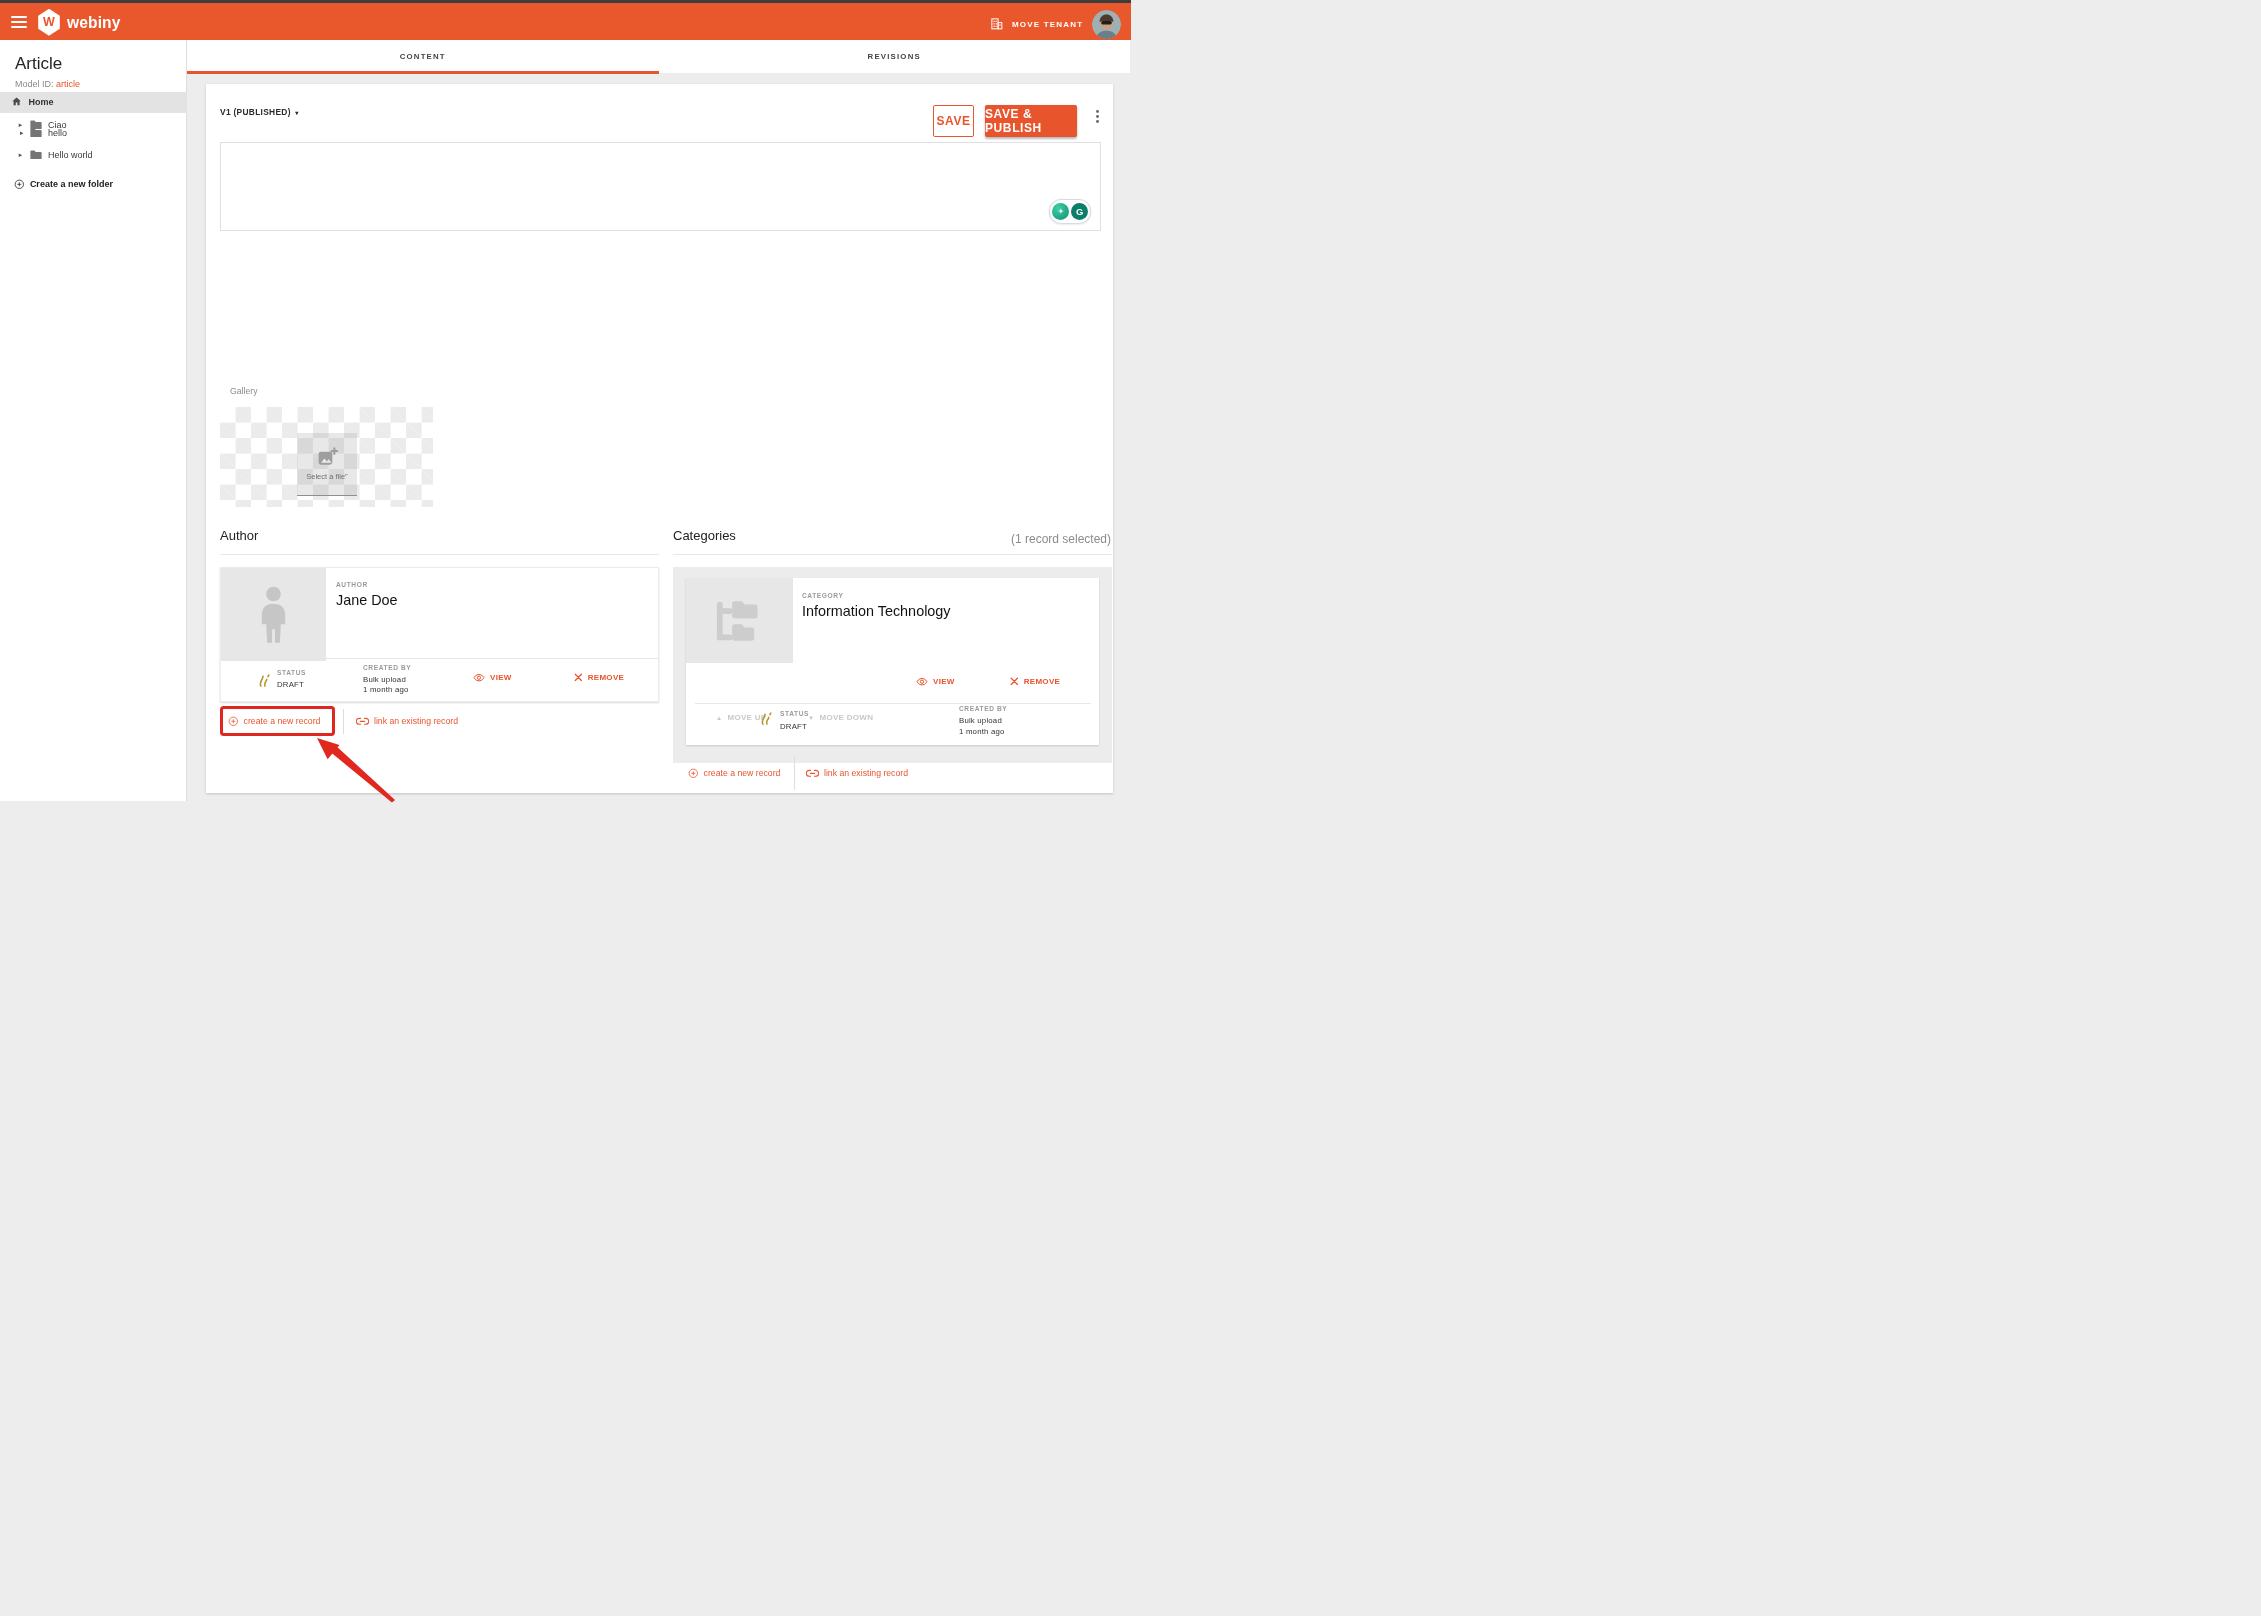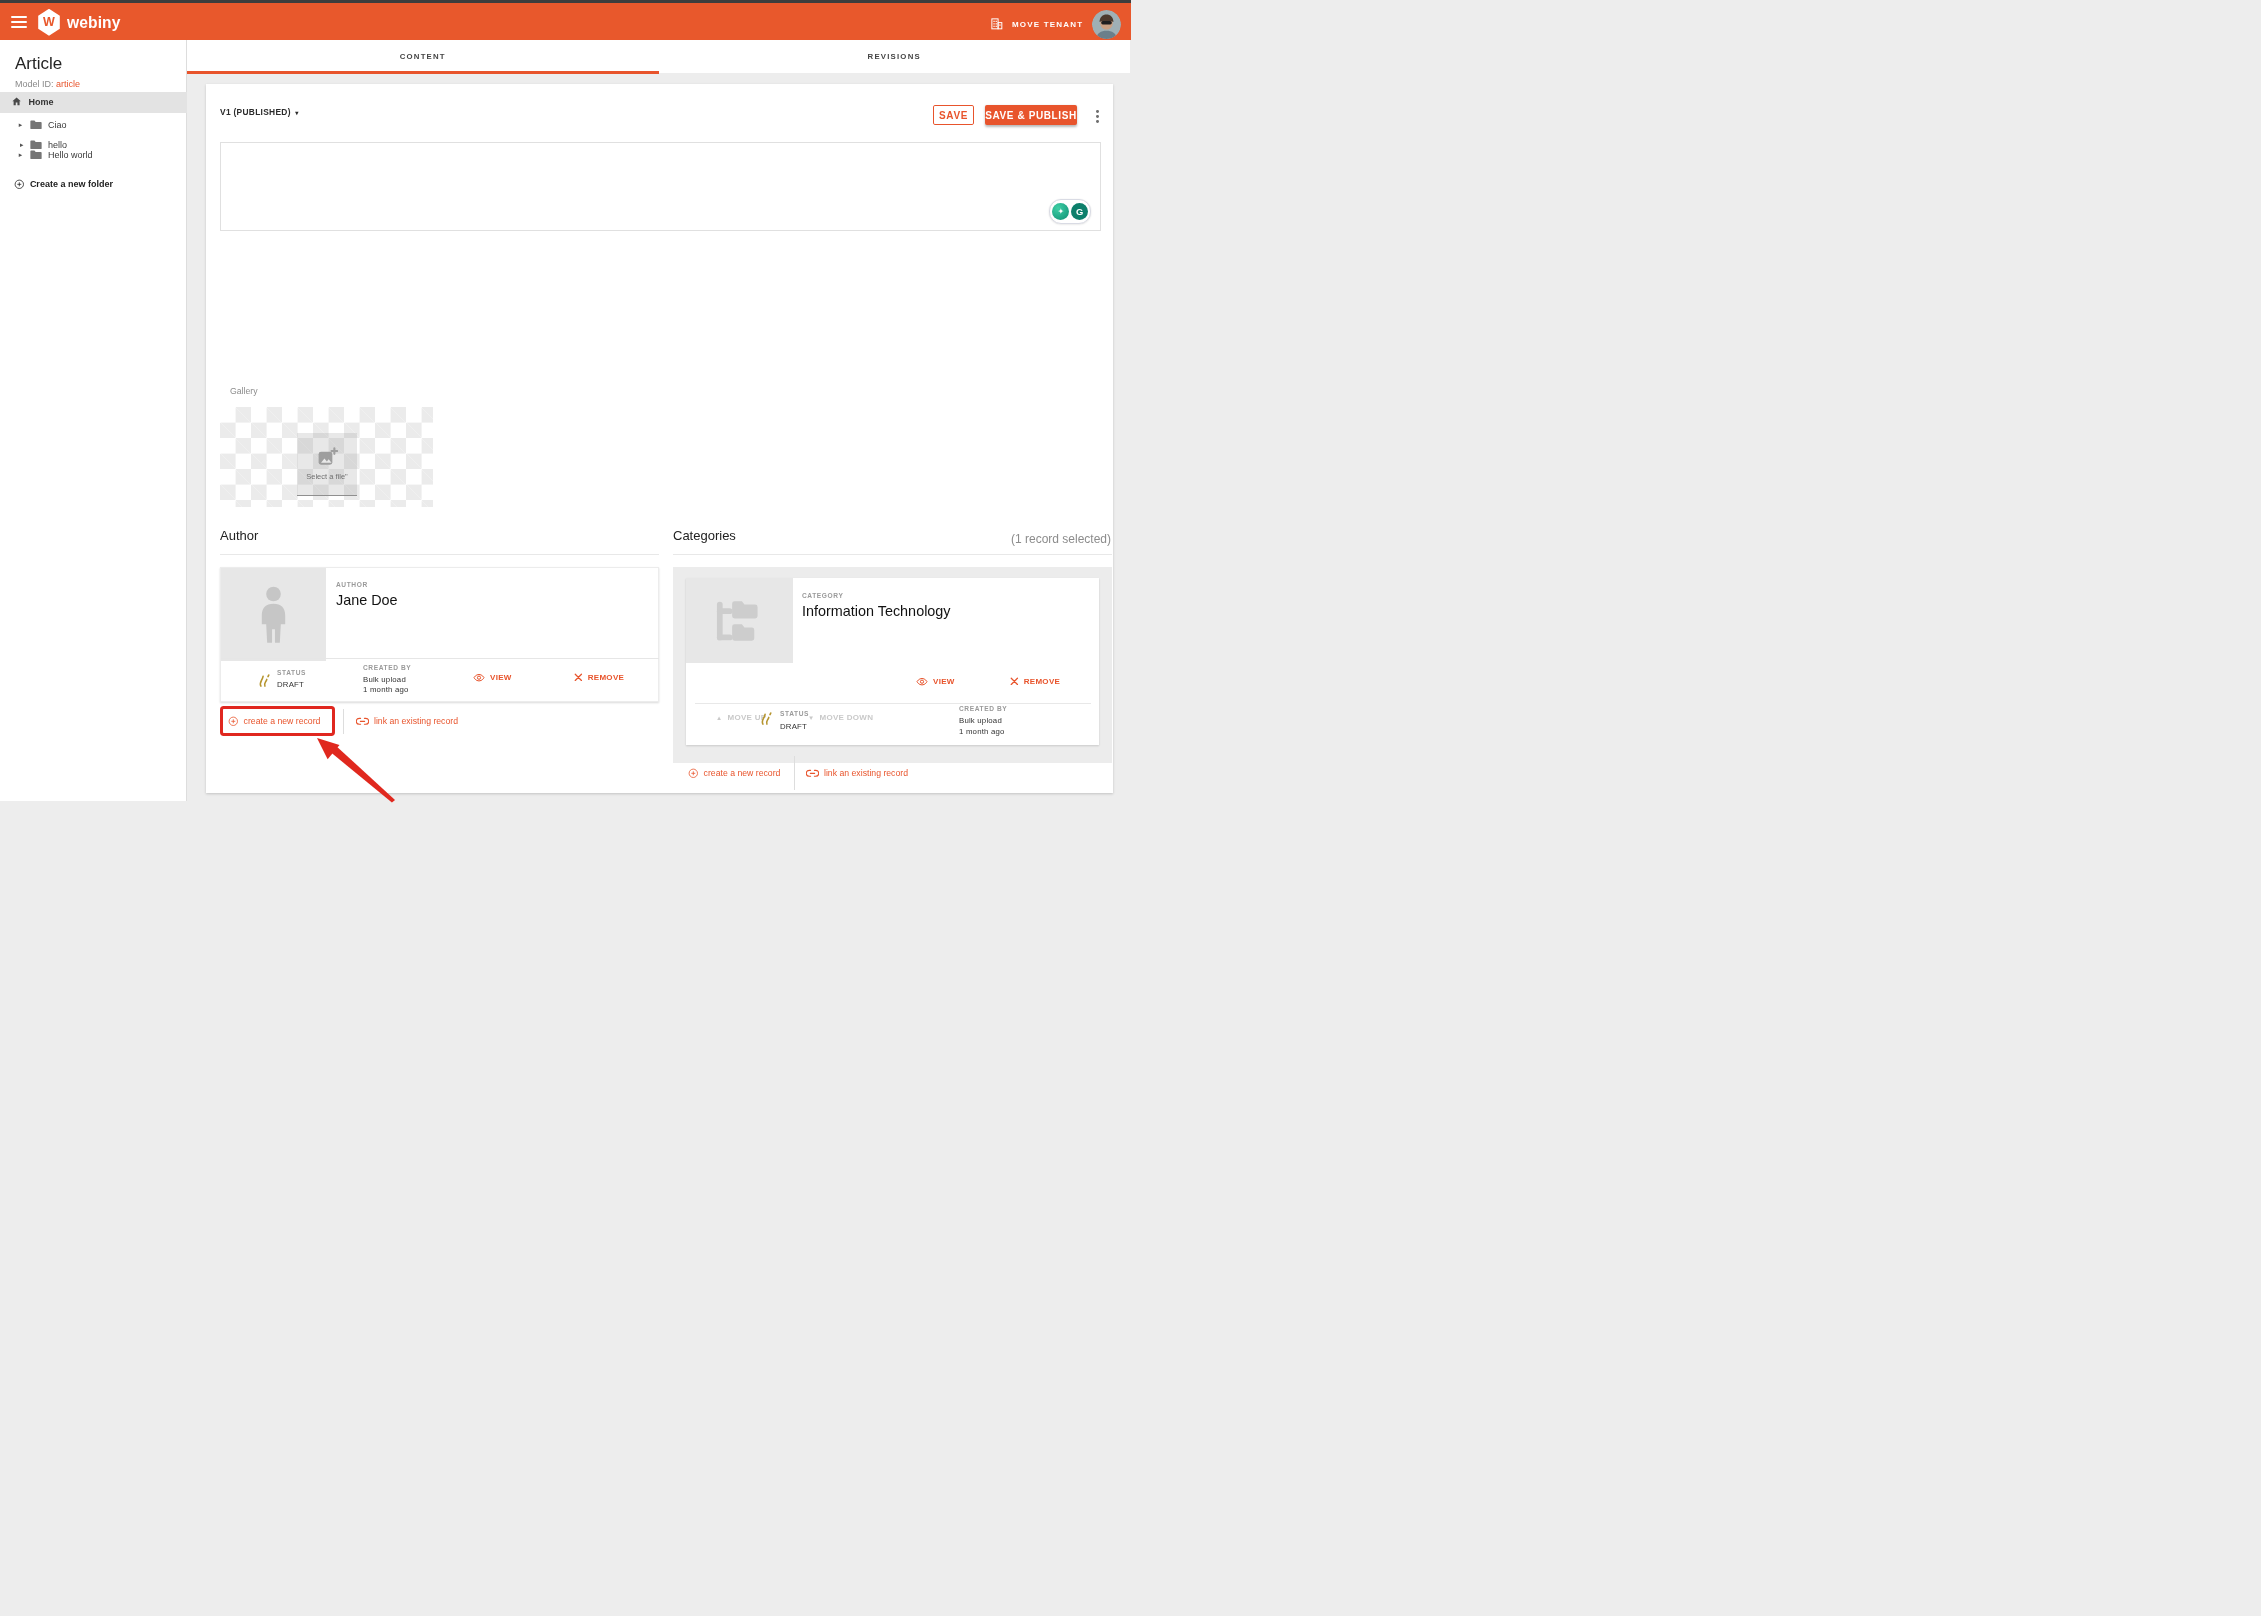--- a/index.html
+++ b/index.html
@@ -33,22 +33,22 @@
   #sb-create{top:135px;padding-left:13.7px;box-sizing:border-box;gap:5.6px;font-weight:700;font-size:9px;color:#222;}
   
   #tabbar{left:187px;top:40px;width:943px;height:33px;background:#fff;display:flex;}
   .tab{width:472px;height:33px;display:flex;align-items:center;justify-content:center;
        font-size:7.8px;font-weight:600;letter-spacing:1.2px;color:#454545;cursor:pointer;}
   #tab-underline{left:187px;top:71px;width:472px;height:2.5px;background:#e8542c;}
   
   #card{left:206px;top:84px;width:907px;height:709px;background:#fff;box-shadow:0 0.6px 2.5px rgba(0,0,0,.18);}
   #version-select{left:220px;top:107px;gap:4.4px;font-size:8.4px;font-weight:600;letter-spacing:0.3px;color:#2b2b2b;cursor:pointer;}
   #version-select .caret{font-size:6.2px;color:#2b2b2b;}
-  .btn{height:20px;box-sizing:border-box;display:flex;align-items:center;justify-content:center;
-       font-size:10px;font-weight:600;letter-spacing:0.6px;border-radius:1.9px;cursor:pointer;}
+  .btn{height:32px;box-sizing:border-box;display:flex;align-items:center;justify-content:center;
+       font-size:12px;font-weight:600;letter-spacing:0.6px;border-radius:1.9px;cursor:pointer;}
   #save-btn{left:933px;top:105px;width:41px;border:0.9px solid #e8542c;color:#e8542c;background:#fff;}
   #save-publish-btn{left:985px;top:105px;width:92px;background:#e8542c;color:#fff;box-shadow:0 1.2px 2.5px rgba(0,0,0,.28);}
   #kebab{left:1088px;top:107px;width:18.7px;height:18.7px;display:flex;flex-direction:column;align-items:center;justify-content:center;gap:2.2px;cursor:pointer;}
   #kebab i{width:2.8px;height:2.8px;border-radius:50%;background:#6e6e6e;}
   #editor-box{left:220px;top:142px;width:881px;height:89px;background:#fff;border:0.6px solid #e0e0e0;box-sizing:border-box;cursor:text;}
   #grammarly{right:8.7px;bottom:6.2px;width:40px;height:23px;background:#fff;border:0.6px solid #d9dbe4;border-radius:12px;
              display:flex;align-items:center;justify-content:center;gap:1.9px;box-shadow:0 0.6px 1.9px rgba(0,0,0,.12);cursor:pointer;}
   .gram-circle{width:17px;height:17px;border-radius:50%;display:flex;align-items:center;justify-content:center;color:#fff;}
   #gram-bulb{background:radial-gradient(circle at 35% 30%,#3ecfa5,#0f8e74);font-size:8px;}
   #gram-g{background:#0c7f6b;font-weight:700;font-size:9.4px;}
@@ -173,21 +173,21 @@
       </span>
       <span>Home</span>
     </div>
     <div class="abs sb-row sb-folder" style="top:76px;">
       <span class="sb-caret">▸</span>
       <span><svg width="12" height="9.4" viewBox="0 0 20 16">
             <path d="M1.8.8h5.6l2 2.6h8.8c.9 0 1.4.6 1.4 1.4v9.4c0 .8-.6 1.4-1.4 1.4H1.8c-.8 0-1.4-.6-1.4-1.4V2.2C.4 1.4 1 .8 1.8.8z" fill="#757575"></path>
           </svg></span>
       <span>Ciao</span>
     </div>
-    <div class="abs sb-row sb-folder" style="top:96px;text-align:center;">
+    <div class="abs sb-row sb-folder" style="top:84px;text-align:center;">
       <span class="sb-caret">▸</span>
       <span><svg width="12" height="9.4" viewBox="0 0 20 16">
             <path d="M1.8.8h5.6l2 2.6h8.8c.9 0 1.4.6 1.4 1.4v9.4c0 .8-.6 1.4-1.4 1.4H1.8c-.8 0-1.4-.6-1.4-1.4V2.2C.4 1.4 1 .8 1.8.8z" fill="#757575"></path>
           </svg></span>
       <span>hello</span>
     </div>
     <div class="abs sb-row sb-folder" style="top:106px;">
       <span class="sb-caret">▸</span>
       <span><svg width="12" height="9.4" viewBox="0 0 20 16">
             <path d="M1.8.8h5.6l2 2.6h8.8c.9 0 1.4.6 1.4 1.4v9.4c0 .8-.6 1.4-1.4 1.4H1.8c-.8 0-1.4-.6-1.4-1.4V2.2C.4 1.4 1 .8 1.8.8z" fill="#757575"></path>

